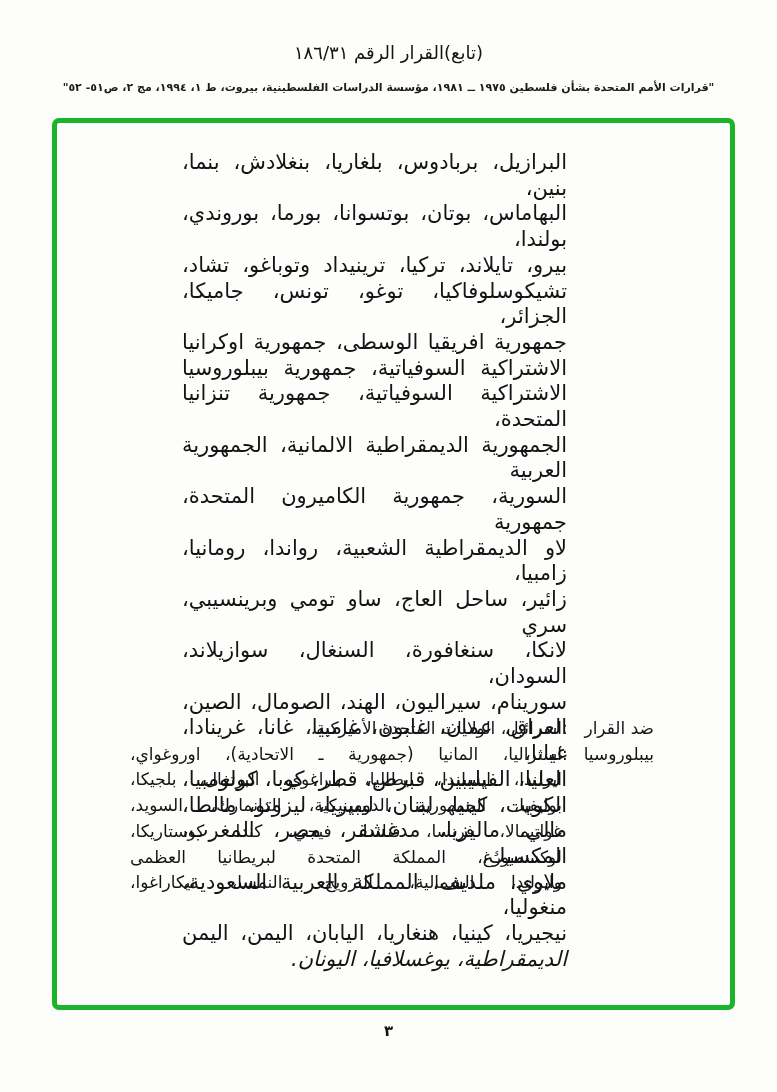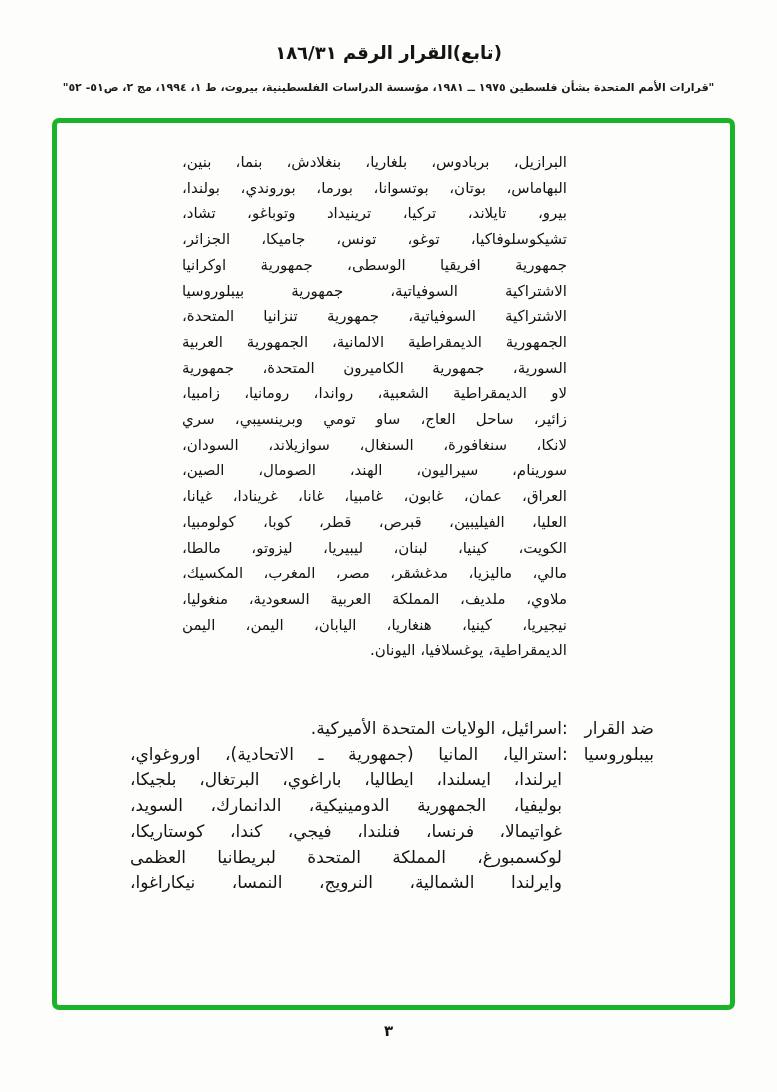--- a/index.html
+++ b/index.html
@@ -7,44 +7,44 @@
     position:relative;
     width:777px;height:1092px;
     background:#fdfdfb;
     font-family:"DejaVu Sans","Liberation Sans",sans-serif;
     color:#141414;
     overflow:hidden;
   }
   .page-title{
     position:absolute;top:42px;left:0;width:777px;
     text-align:center;direction:rtl;
-    font-size:18px;font-weight:bold;letter-spacing:.5px;
+    font-size:18px;font-weight:normal;letter-spacing:.5px;
   }
   .citation{
     position:absolute;top:81px;left:28px;width:721px;
     text-align:center;direction:rtl;
     font-size:11px;font-weight:bold;color:#1b1b1b;
   }
   .frame{
     position:absolute;left:52px;top:118px;
     width:673px;height:882px;
     border:5px solid #1bb32a;border-radius:7px;
     background:transparent;
   }
   .in-favor{
     position:absolute;left:182px;top:150px;width:385px;
-    direction:rtl;font-size:15px;line-height:25.7px;
+    direction:rtl;font-size:21px;line-height:25.7px;
   }
   .line{
     direction:rtl;
     text-align:justify;text-align-last:justify;
     text-justify:inter-word;
     white-space:normal;
   }
-  .line.last{text-align-last:right;}
+  .line.last{text-align-last:right;font-style:italic;}
   .votes{
     position:absolute;left:130px;top:716px;width:524px;
     direction:rtl;font-size:17px;line-height:25.7px;
   }
   .vote-row{display:flex;direction:rtl;align-items:flex-start;}
   .vote-label{
     flex:0 0 92px;display:flex;justify-content:space-between;
     direction:rtl;white-space:nowrap;
   }
   .vote-content{flex:1 1 auto;direction:rtl;text-align:right;}

